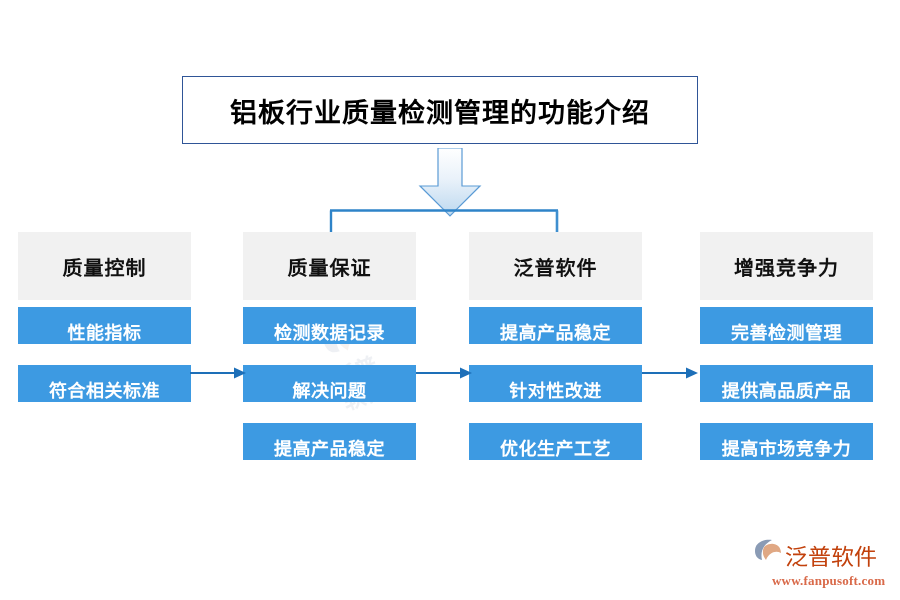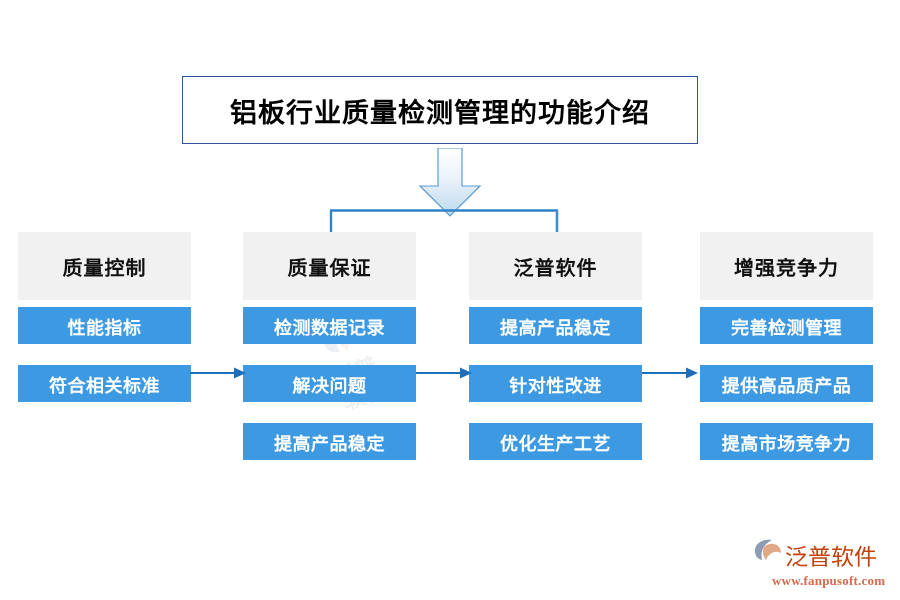--- a/index.html
+++ b/index.html
@@ -90,21 +90,21 @@
     font-size: 20px;
     color: #111111;
     letter-spacing: 1px;
     white-space: nowrap;
   }
 
   .item-box {
     height: 37px;
     background: #3d9ae2;
     display: flex;
-    align-items: center;
+    align-items: flex-end;
     justify-content: center;
     margin-bottom: 21px;
   }
   .item-box:last-child { margin-bottom: 0; }
   .item-text {
     font-family: "Liberation Serif", "DejaVu Serif", serif;
     font-weight: bold;
     font-size: 18px;
     color: #ffffff;
     letter-spacing: 0.5px;

